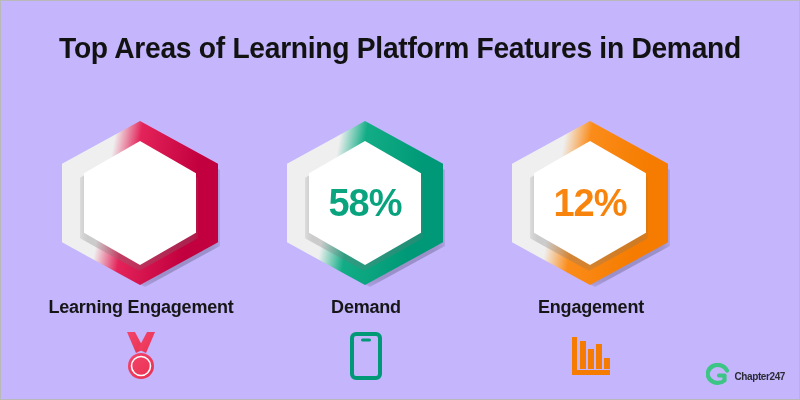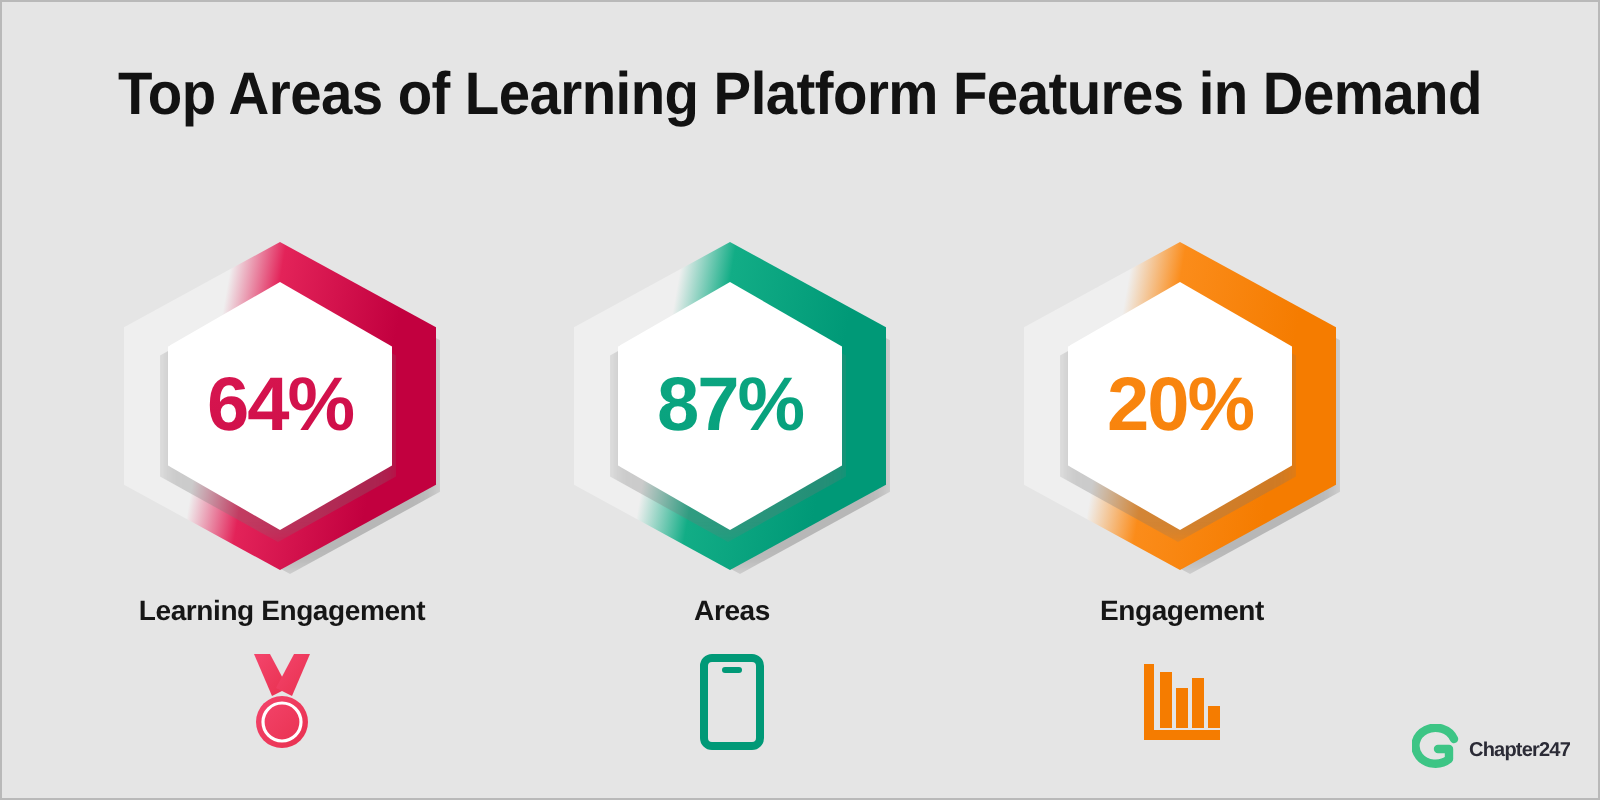--- a/index.html
+++ b/index.html
@@ -7,21 +7,21 @@
     padding: 0;
     background: #ffffff;
   }
   body {
     font-family: "Liberation Sans", sans-serif;
   }
   #infographic {
     position: relative;
     width: 800px;
     height: 400px;
-    background: #e5e5e5;
+    background: #c4b5fd;
     border: 1px solid #b9b9b9;
     box-sizing: border-box;
     overflow: hidden;
   }
 
   
   .title {
     position: absolute;
     top: 30px;
     left: 0;
@@ -108,21 +108,21 @@
     align-items: center;
     justify-content: center;
     font-size: 38px;
     font-weight: bold;
     letter-spacing: -1px;
   }
 
   
   .card-label {
     margin-top: 6px;
-    font-size: 14px;
+    font-size: 18px;
     font-weight: bold;
     color: #161616;
     text-align: center;
     letter-spacing: -0.2px;
   }
 
   
   .card-icon {
     margin-top: 12px;
     height: 52px;
@@ -155,21 +155,20 @@
   <div class="title">Top Areas of Learning Platform Features in Demand</div>
 
   <div class="cards">
 
     <div class="card">
       <div class="hex-wrap">
         <div class="hex-shadow"></div>
         <div class="hex-outer" id="hex-outer-0" style="background: linear-gradient(100deg, rgb(239, 239, 239) 0%, rgb(239, 239, 239) 30%, rgb(227, 35, 89) 44%, rgb(194, 0, 63) 78%, rgb(194, 0, 63) 100%);"></div>
         <div class="hex-inner-shadow"></div>
         <div class="hex-inner"></div>
-        <div class="hex-pct" id="hex-pct-0" style="background: linear-gradient(160deg, rgb(227, 35, 89) 0%, rgb(194, 0, 63) 100%) text; color: transparent; -webkit-text-fill-color: transparent;">64%</div>
       </div>
       <div class="card-label">Learning Engagement</div>
       <div class="card-icon">
         <svg width="44" height="50" viewBox="0 0 44 50" aria-hidden="true">
           <defs>
             <linearGradient id="gmedal" x1="0" y1="0" x2="1" y2="1">
               <stop offset="0%" stop-color="#F4456C"></stop>
               <stop offset="100%" stop-color="#E8304F"></stop>
             </linearGradient>
           </defs>
@@ -180,38 +179,38 @@
         </svg>
       </div>
     </div>
 
     <div class="card">
       <div class="hex-wrap">
         <div class="hex-shadow"></div>
         <div class="hex-outer" id="hex-outer-1" style="background: linear-gradient(100deg, rgb(239, 239, 239) 0%, rgb(239, 239, 239) 30%, rgb(18, 173, 134) 44%, rgb(0, 153, 119) 78%, rgb(0, 153, 119) 100%);"></div>
         <div class="hex-inner-shadow"></div>
         <div class="hex-inner"></div>
-        <div class="hex-pct" id="hex-pct-1" style="background: linear-gradient(160deg, rgb(18, 173, 134) 0%, rgb(0, 153, 119) 100%) text; color: transparent; -webkit-text-fill-color: transparent;">87%</div>
-      </div>
-      <div class="card-label">Areas</div>
+        <div class="hex-pct" id="hex-pct-1" style="background: linear-gradient(160deg, rgb(18, 173, 134) 0%, rgb(0, 153, 119) 100%) text; color: transparent; -webkit-text-fill-color: transparent;">58%</div>
+      </div>
+      <div class="card-label">Demand</div>
       <div class="card-icon">
         <svg width="32" height="48" viewBox="0 0 32 48" aria-hidden="true">
           <rect x="2" y="2" width="28" height="44" rx="4" ry="4" fill="none" stroke="#009977" stroke-width="4"></rect>
           <rect x="11" y="6.5" width="10" height="3" rx="1.5" ry="1.5" fill="#009977"></rect>
         </svg>
       </div>
     </div>
 
     <div class="card">
       <div class="hex-wrap">
         <div class="hex-shadow"></div>
         <div class="hex-outer" id="hex-outer-2" style="background: linear-gradient(100deg, rgb(239, 239, 239) 0%, rgb(239, 239, 239) 30%, rgb(251, 140, 26) 44%, rgb(245, 124, 0) 78%, rgb(245, 124, 0) 100%);"></div>
         <div class="hex-inner-shadow"></div>
         <div class="hex-inner"></div>
-        <div class="hex-pct" id="hex-pct-2" style="background: linear-gradient(160deg, rgb(251, 140, 26) 0%, rgb(245, 124, 0) 100%) text; color: transparent; -webkit-text-fill-color: transparent;">20%</div>
+        <div class="hex-pct" id="hex-pct-2" style="background: linear-gradient(160deg, rgb(251, 140, 26) 0%, rgb(245, 124, 0) 100%) text; color: transparent; -webkit-text-fill-color: transparent;">12%</div>
       </div>
       <div class="card-label">Engagement</div>
       <div class="card-icon">
         <svg width="46" height="46" viewBox="0 0 46 46" aria-hidden="true">
           <rect x="4" y="4" width="5" height="38" fill="#F57C00"></rect>
           <rect x="4" y="37" width="38" height="5" fill="#F57C00"></rect>
           <rect x="12" y="8" width="6" height="28" fill="#F57C00"></rect>
           <rect x="20" y="16" width="6" height="20" fill="#F57C00"></rect>
           <rect x="28" y="11" width="6" height="25" fill="#F57C00"></rect>
           <rect x="36" y="25" width="6" height="11" fill="#F57C00"></rect>

